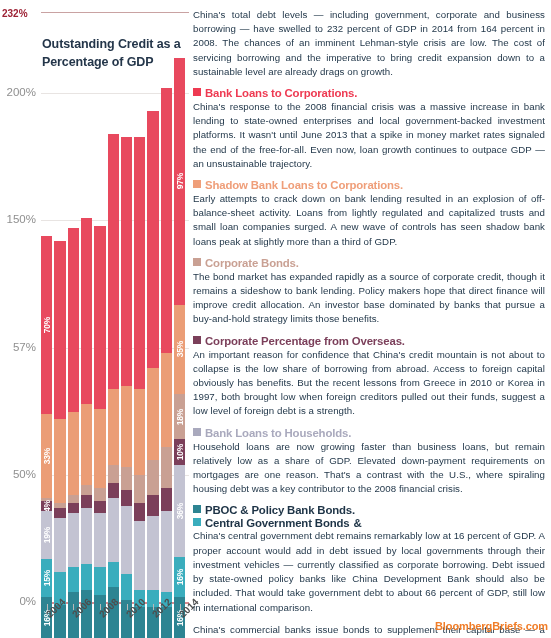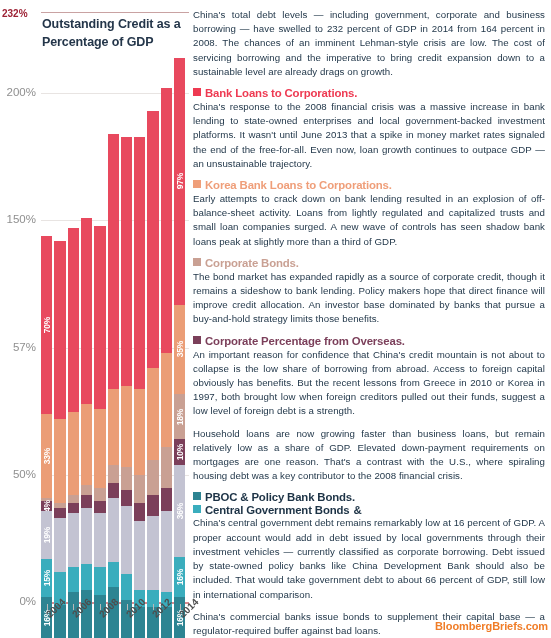--- a/index.html
+++ b/index.html
@@ -8,21 +8,21 @@
     width:551px; height:638px; position:relative; overflow:hidden;
     background:#ffffff;
     font-family:"Liberation Sans", sans-serif;
     color:#1c3244;
   }
 
   
   #chart-panel { position:absolute; left:0; top:0; width:190px; height:638px; }
 
   #chart-title {
-    position:absolute; left:42px; top:16px; width:140px;
+    position:absolute; left:42px; top:36px; width:140px;
     font-size:12.5px; font-weight:bold; line-height:1.42;
     color:#24364a; letter-spacing:-0.1px; z-index:6;
   }
 
   #top-label {
     position:absolute; left:2px; top:8px;
     font-size:10px; font-weight:bold; color:#9d2235; z-index:6;
   }
 
   
@@ -264,21 +264,21 @@
     <div class="legend-head">
       <span class="sw" style="background:#ee3a52"></span>
       <span style="color:#ee3a52">Bank Loans to Corporations.</span>
     </div>
     <p class="body-p">China's response to the 2008 financial crisis was a massive increase in bank lending to state-owned enterprises and local government-backed investment platforms. It wasn't until June 2013 that a spike in money market rates signaled the end of the free-for-all. Even now, loan growth continues to outpace GDP — an unsustainable trajectory.</p>
   </div>
 
   <div>
     <div class="legend-head">
       <span class="sw" style="background:#ef9e79"></span>
-      <span style="color:#ef9e79">Korea Bank Loans to Corporations.</span>
+      <span style="color:#ef9e79">Shadow Bank Loans to Corporations.</span>
     </div>
     <p class="body-p">Early attempts to crack down on bank lending resulted in an explosion of off-balance-sheet activity. Loans from lightly regulated and capitalized trusts and small loan companies surged. A new wave of controls has seen shadow bank loans peak at slightly more than a third of GDP.</p>
   </div>
 
   <div>
     <div class="legend-head">
       <span class="sw" style="background:#c9a093"></span>
       <span style="color:#c9a093">Corporate Bonds.</span>
     </div>
     <p class="body-p">The bond market has expanded rapidly as a source of corporate credit, though it remains a sideshow to bank lending. Policy makers hope that direct finance will improve credit allocation. An investor base dominated by banks that pursue a buy-and-hold strategy limits those benefits.</p>
@@ -286,20 +286,24 @@
 
   <div>
     <div class="legend-head">
       <span class="sw" style="background:#7b3f5a"></span>
       <span style="color:#7b3f5a">Corporate Percentage from Overseas.</span>
     </div>
     <p class="body-p">An important reason for confidence that China's credit mountain is not about to collapse is the low share of borrowing from abroad. Access to foreign capital obviously has benefits. But the recent lessons from Greece in 2010 or Korea in 1997, both brought low when foreign creditors pulled out their funds, suggest a low level of foreign debt is a strength.</p>
   </div>
 
   <div>
+    <div class="legend-head">
+      <span class="sw" style="background:#a9a9bd"></span>
+      <span style="color:#a9a9bd">Bank Loans to Households.</span>
+    </div>
     <p class="body-p">Household loans are now growing faster than business loans, but remain relatively low as a share of GDP. Elevated down-payment requirements on mortgages are one reason. That's a contrast with the U.S., where spiraling housing debt was a key contributor to the 2008 financial crisis.</p>
   </div>
 
   <div>
     <div class="legend-head">
       <span class="sw" style="background:#2d8492"></span>
       <span style="color:#1d3346">PBOC &amp; Policy Bank Bonds.</span>
     </div>
     <div class="legend-head tight">
       <span class="sw" style="background:#3aadbd"></span>

